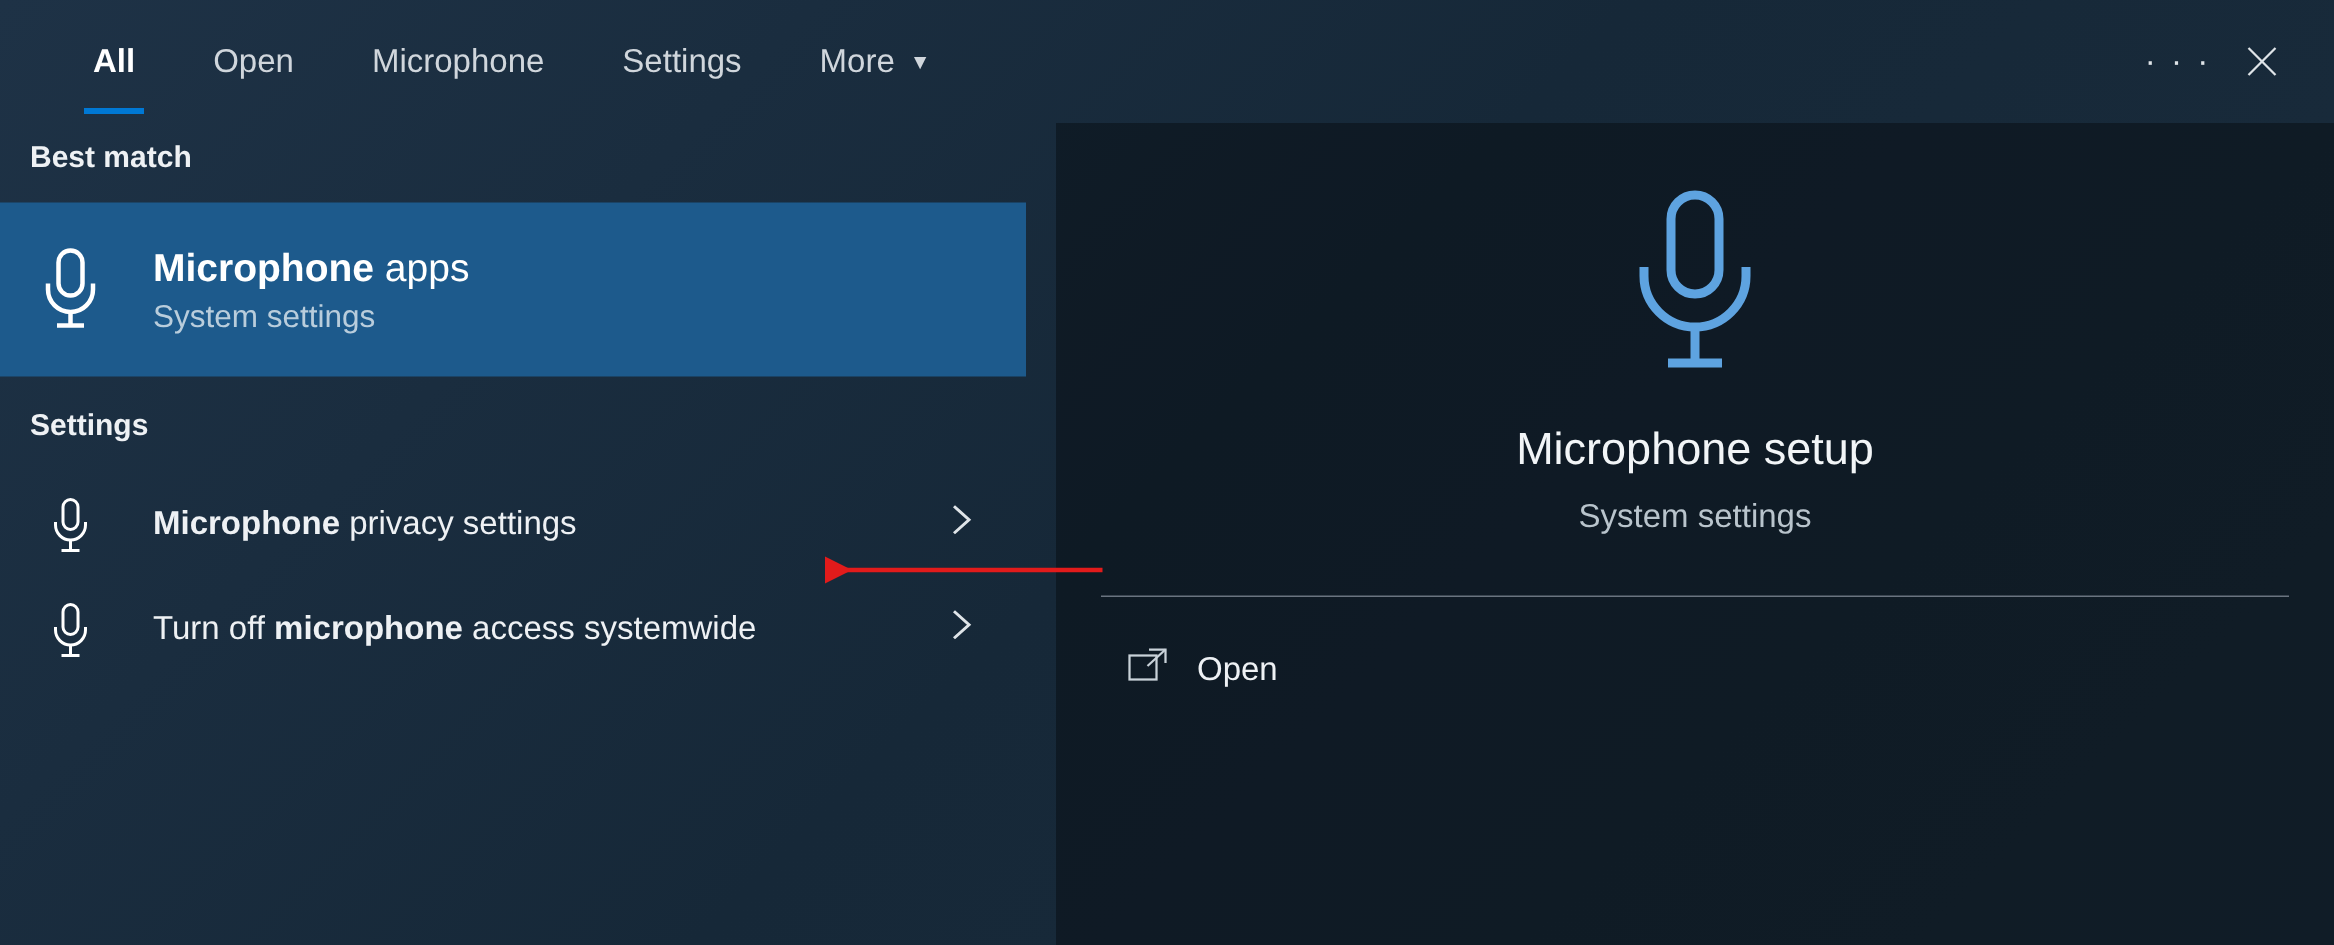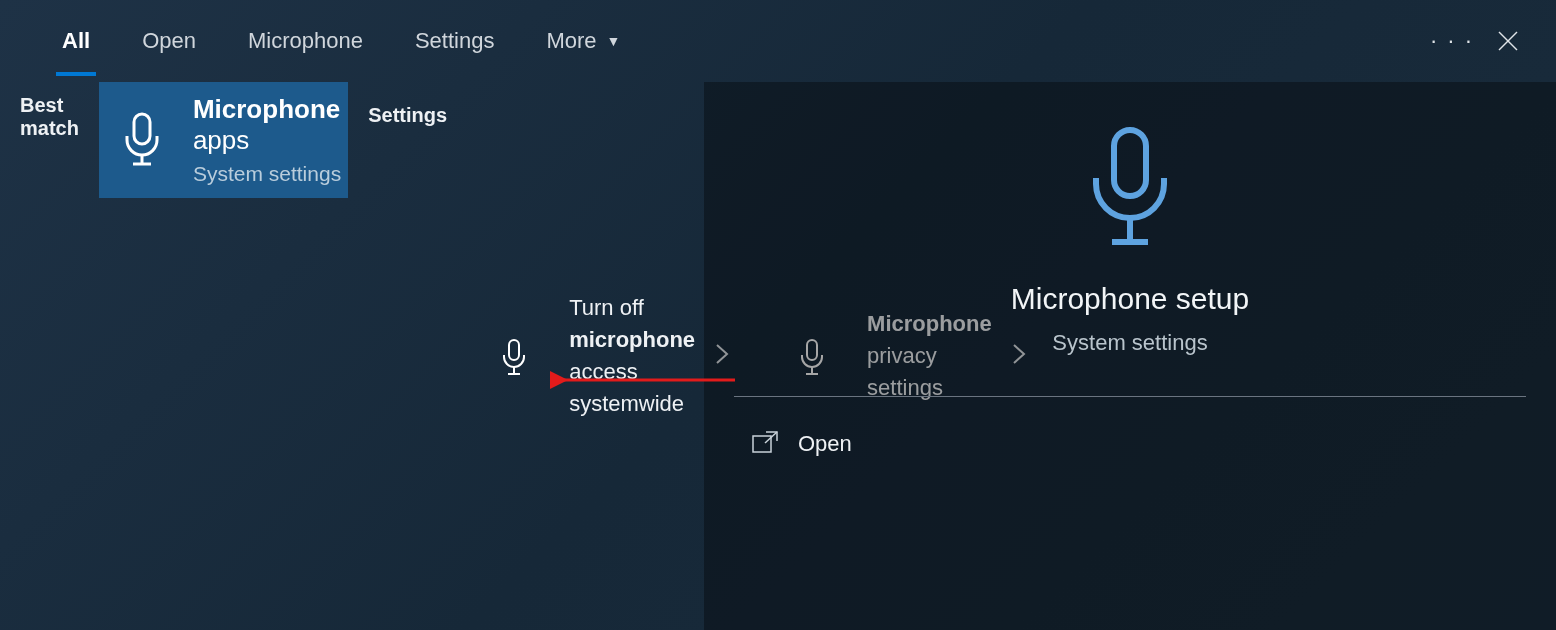--- a/index.html
+++ b/index.html
@@ -43,21 +43,21 @@
   .header-icon {
     width: 56px; height: 56px;
     display: flex; align-items: center; justify-content: center;
     cursor: pointer;
   }
   .dots { font-size: 22px; letter-spacing: 2px; color: #dfe4e8; }
   .close-x svg { width: 22px; height: 22px; stroke: #dfe4e8; stroke-width: 1.5; }
 
   
   .main { display: flex; height: calc(630px - 82px); }
-  .left { width: 684px; display: flex; flex-direction: row; }
+  .left { width: 684px; display: flex; flex-direction: column; }
   .right { flex: 1; background: rgba(0,0,0,0.35); margin-left: 20px; position: relative; }
 
   .section-label {
     font-size: 20px; font-weight: 600;
     padding: 12px 20px 18px 20px;
     color: #eef1f4;
   }
 
   .best-match {
     background: #1d5a8c;
@@ -175,36 +175,36 @@
 
     <div class="list-item">
       <div class="icon-wrap">
         <svg class="mic-svg mic-svg-sm" viewBox="0 0 26 38" stroke-width="2">
           <rect x="8" y="1" width="10" height="20" rx="5"></rect>
           <path d="M3 16 v2 a10 10 0 0 0 20 0 v-2"></path>
           <line x1="13" y1="28" x2="13" y2="35"></line>
           <line x1="7" y1="35" x2="19" y2="35"></line>
         </svg>
       </div>
-      <div class="li-text"><span>Turn off </span><span class="bold">microphone</span><span> access systemwide</span></div>
+      <div class="li-text"><span></span><span class="bold">Microphone</span><span> privacy settings</span></div>
       <div class="li-chevron"><svg viewBox="0 0 14 22">
             <polyline points="2,2 12,11 2,20"></polyline>
           </svg></div>
     </div>
 
     <div class="list-item">
       <div class="icon-wrap">
         <svg class="mic-svg mic-svg-sm" viewBox="0 0 26 38" stroke-width="2">
           <rect x="8" y="1" width="10" height="20" rx="5"></rect>
           <path d="M3 16 v2 a10 10 0 0 0 20 0 v-2"></path>
           <line x1="13" y1="28" x2="13" y2="35"></line>
           <line x1="7" y1="35" x2="19" y2="35"></line>
         </svg>
       </div>
-      <div class="li-text"><span></span><span class="bold">Microphone</span><span> privacy settings</span></div>
+      <div class="li-text"><span>Turn off </span><span class="bold">microphone</span><span> access systemwide</span></div>
       <div class="li-chevron"><svg viewBox="0 0 14 22">
             <polyline points="2,2 12,11 2,20"></polyline>
           </svg></div>
     </div>
 
   </div>
 
   <div class="right">
     <div class="rp-center">
       <div>

